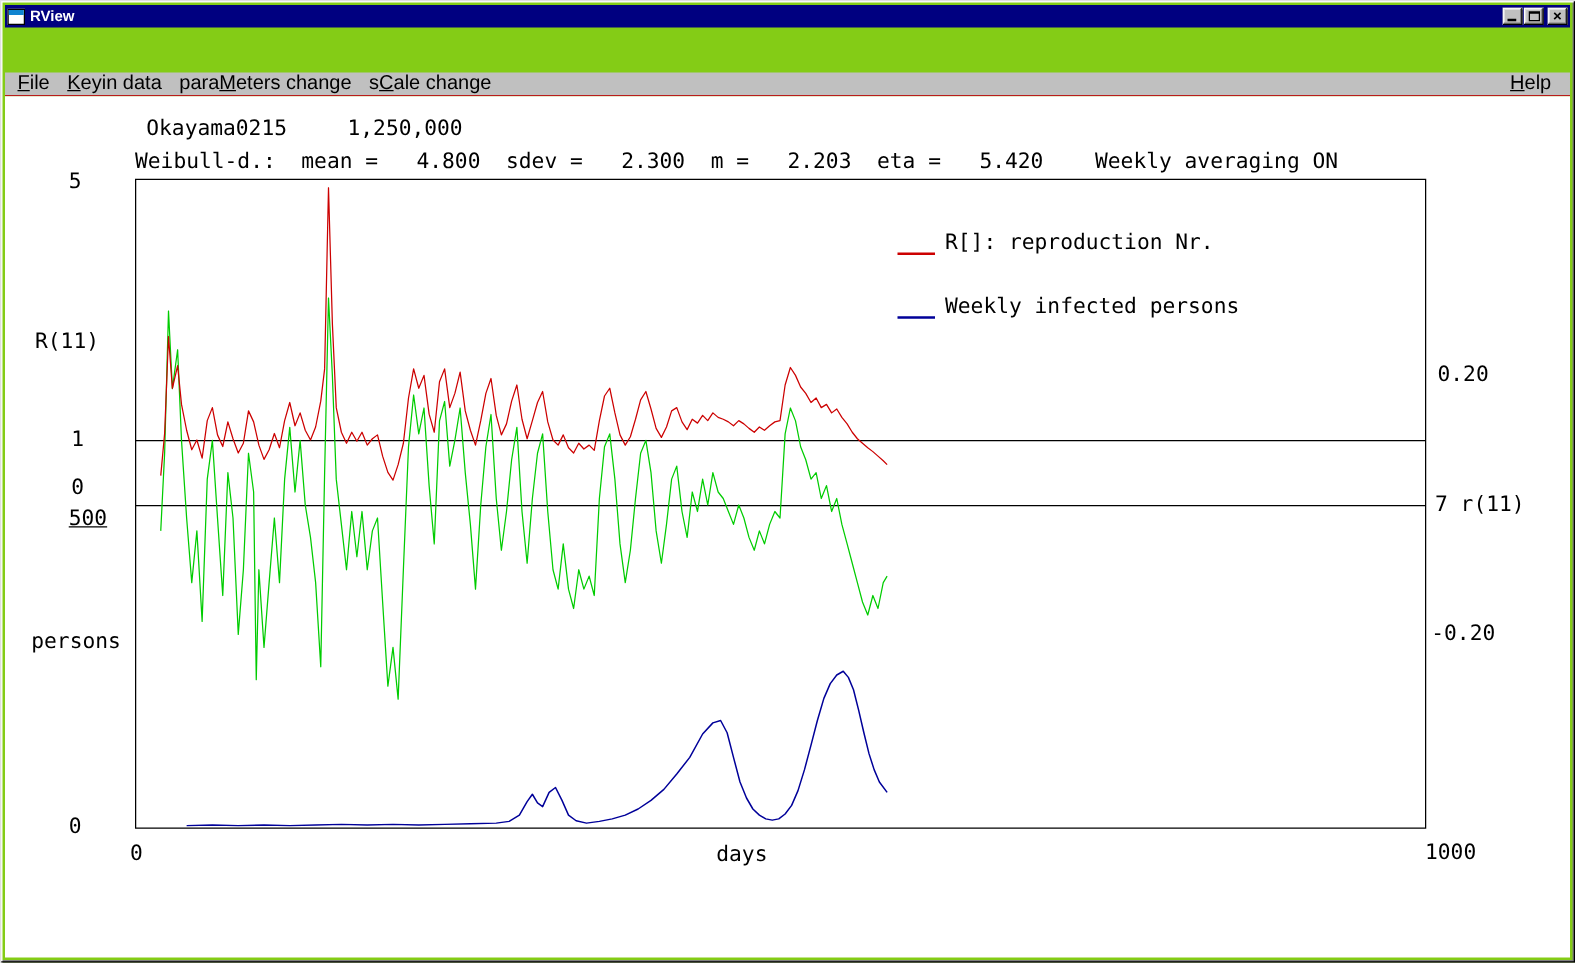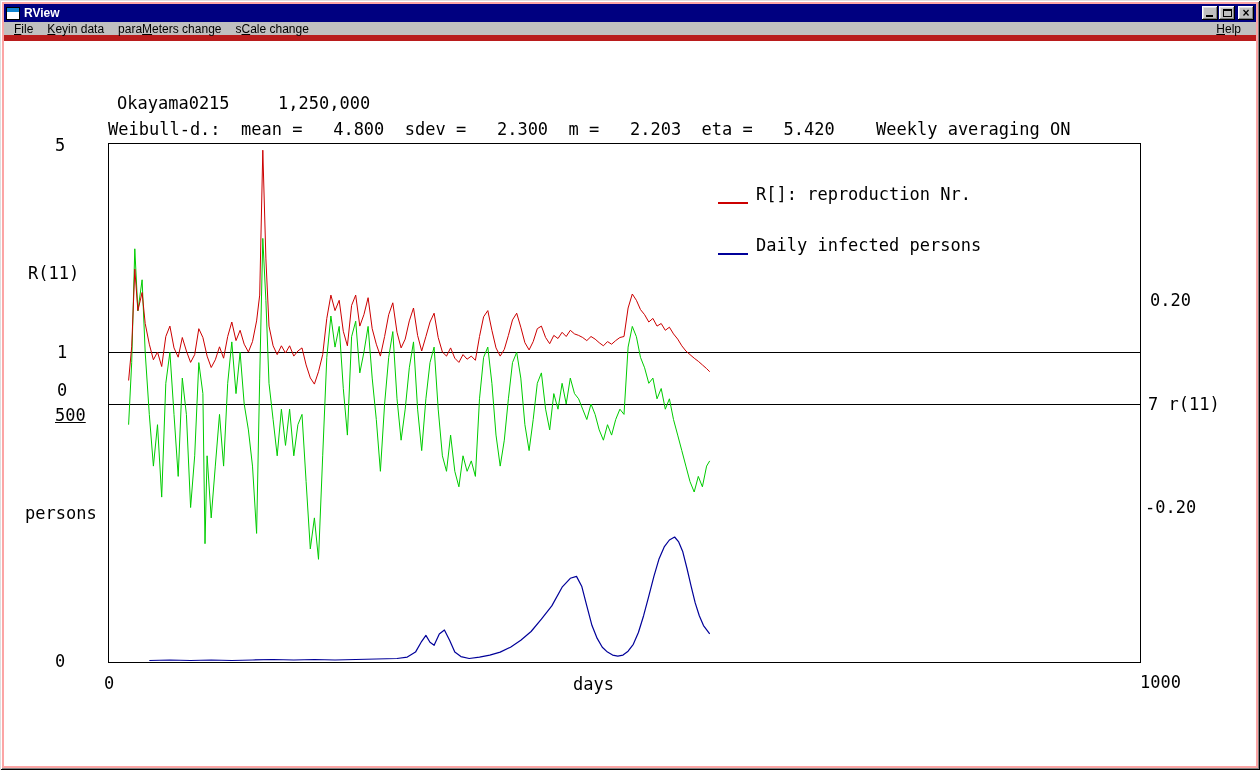--- a/index.html
+++ b/index.html
@@ -6,21 +6,21 @@
   html, body { margin: 0; padding: 0; }
   body {
     width: 1260px; height: 770px;
     background: #c0c0c0;
     font-family: "Liberation Sans", sans-serif;
     overflow: hidden;
   }
   .window {
     position: relative;
     width: 1260px; height: 770px;
-    background: #fca5a5;
+    background: #84cc16;
     padding: 4px;
     box-shadow: inset 1px 1px 0 #dfdfdf, inset -1px -1px 0 #000,
                 inset 2px 2px 0 #fff, inset -2px -2px 0 #808080;
     display: flex; flex-direction: column;
   }
   .titlebar {
     flex: 0 0 18px; height: 18px;
     background: #000080;
     display: flex; align-items: center;
     padding: 1px 2px;
@@ -43,23 +43,23 @@
     position: relative; cursor: default;
     font-size: 12px; font-weight: bold; color: #000; line-height: 10px;
   }
   .tb-btn.close { margin-left: 2px; }
   .glyph-min { position: absolute; left: 4px; bottom: 3px; width: 7px; height: 2px; background: #000; }
   .glyph-max { width: 9px; height: 8px; border: 1px solid #000; border-top: 2px solid #000; }
   .menubar {
     flex: 0 0 19px; height: 19px;
     display: flex; align-items: center;
     background: #c0c0c0;
-    border-bottom: 6px solid #b91c1c;
+    border-bottom: 1px solid #b91c1c;
     padding: 0 3px;
-    font-size: 12px; color: #000;
+    font-size: 16px; color: #000; margin-top: 36px;
   }
   .menu-item { padding: 2px 7px; cursor: default; white-space: nowrap; }
   .menu-item .mn { text-decoration: underline; }
   .menu-help { margin-left: auto; margin-right: 5px; }
   .client { flex: 1 1 auto; background: #ffffff; }
   .overlay {
     position: absolute; left: 0; top: 0; width: 1260px; height: 554px;
     pointer-events: none;
   }
   svg.chart { position: absolute; left: 0; top: 0; }
@@ -138,17 +138,17 @@
     <div class="mono" style="left:104px; top:674px;">0</div>
     <div class="mono" style="left:573px; top:675px;">days</div>
     <div class="mono" style="left:1140px; top:673px;">1000</div>
 
     <div class="legend-item" style="left:718px; top:186px;">
       <div class="legend-swatch" style="background: rgb(204, 0, 0);"></div>
       <span class="legend-label">R[]: reproduction Nr.</span>
     </div>
     <div class="legend-item" style="left:718px; top:237px;">
       <div class="legend-swatch" style="background: rgb(0, 0, 153);"></div>
-      <span class="legend-label">Daily infected persons</span>
+      <span class="legend-label">Weekly infected persons</span>
     </div>
 
   </div>
 </div>
 
 </body></html>

